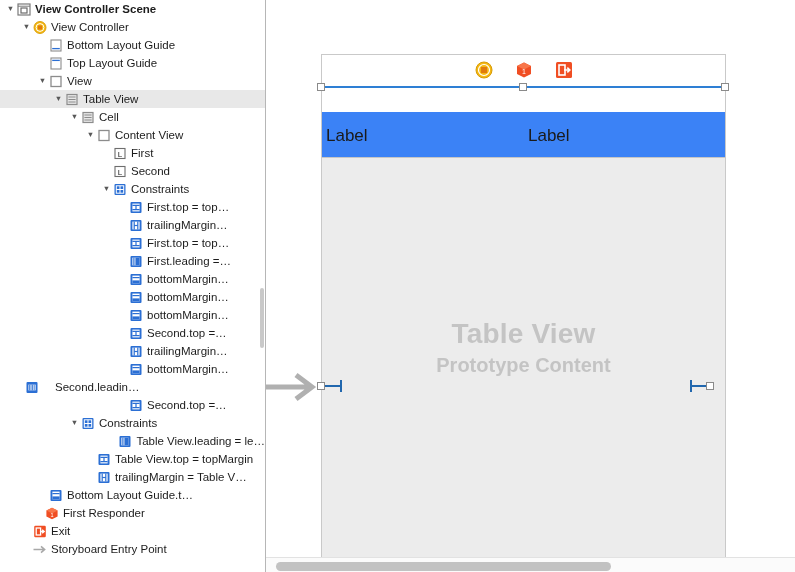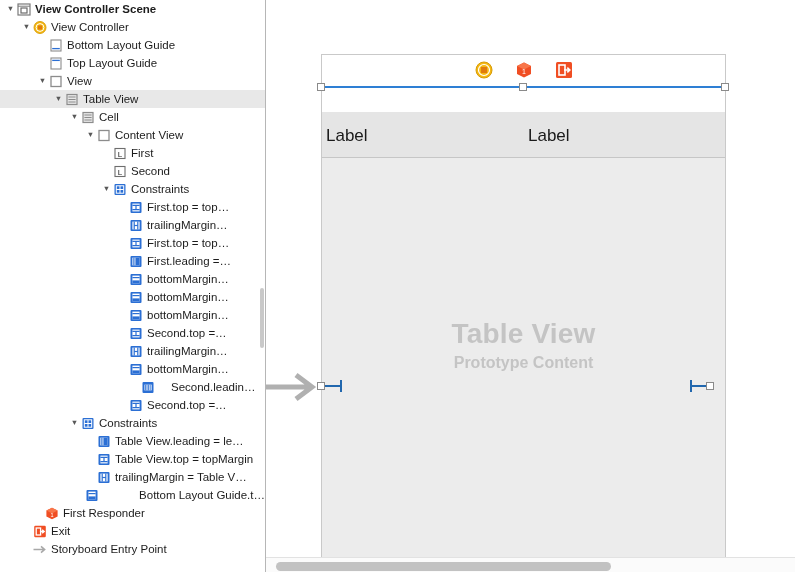--- a/index.html
+++ b/index.html
@@ -84,41 +84,41 @@
   }
   #battery::after {
     content: ""; position: absolute;
     right: -4px; top: 3px; width: 2px; height: 5px;
     background: #2b2b2b; border-radius: 0 1px 1px 0;
   }
   #cell {
     position: absolute;
     left: 56px; top: 112px;
     width: 403px; height: 46px;
-    background: #e5e5e5;
+    background: #3b82f6;
     border-bottom: 1px solid #c6c6c6;
   }
   #cell .cl {
     position: absolute; top: 14px;
     font-size: 17px; color: #1a1a1a;
   }
   #cell .cl.a { left: 4px; }
   #cell .cl.b { left: 206px; }
   #tablebody {
     position: absolute;
     left: 56px; top: 158px;
     width: 403px; height: 399px;
     background: #ececec;
   }
   #phText {
     position: absolute; left: 0; right: 0; top: 160px;
     text-align: center; color: #c4c4c4;
   }
   #phTitle { font-size: 28px; font-weight: bold; letter-spacing: .2px; }
-  #phSub { font-size: 16px; font-weight: bold; margin-top: 4px; }
+  #phSub { font-size: 20px; font-weight: bold; margin-top: 4px; }
 
   .selbar {
     position: absolute; left: 55px; top: 86px;
     width: 405px; height: 2px; background: #2e7fd4;
   }
   .handle {
     position: absolute; width: 8px; height: 8px;
     background: #ffffff; border: 1.4px solid #8a8a8a;
   }
   .cline { position: absolute; height: 2px; background: #2167ae; }
@@ -373,21 +373,21 @@
           <span class="ico">
             <svg width="14" height="13" viewBox="0 0 14 13">
         <rect x="1.5" y="1" width="11" height="11" rx="1" fill="#2b6fd4"></rect>
         <rect x="3.4" y="2.6" width="7.2" height="7.8" fill="#ffffff"></rect>
         <rect x="3.4" y="7.4" width="7.2" height="3" fill="#2b6fd4"></rect>
         <path d="M3.4 4.6 h7.2" stroke="#2b6fd4" stroke-width="1.2"></path>
       </svg>
           </span>
           <span class="lbl">bottomMargin…</span>
         </div>
-        <div class="row" style="padding-left: 116px; gap: 12px;">
+        <div class="row" style=" gap: 12px;">
           <span class="tw empty">▼</span>
           <span class="ico">
             <svg width="14" height="13" viewBox="0 0 14 13">
         <rect x="1.5" y="1" width="11" height="11" rx="1" fill="#2b6fd4"></rect>
         <rect x="3.4" y="3.6" width="7.2" height="5.8" fill="#ffffff"></rect>
         <path d="M4.4 3.6 v5.8 M6 3.6 v5.8 M7.6 3.6 v5.8 M9.2 3.6 v5.8" stroke="#2b6fd4" stroke-width="0.9"></path>
       </svg>
           </span>
           <span class="lbl">Second.leadin…</span>
         </div>
@@ -407,21 +407,21 @@
           <span class="tw">▼</span>
           <span class="ico">
             <svg width="14" height="13" viewBox="0 0 14 13">
         <rect x="1.5" y="1" width="11" height="11" rx="1" fill="#2b6fd4"></rect>
         <rect x="3.3" y="2.8" width="7.4" height="7.4" fill="none" stroke="#ffffff" stroke-width="1"></rect>
         <path d="M7 2.8 v7.4 M3.3 6.5 h7.4" stroke="#ffffff" stroke-width="1"></path>
       </svg>
           </span>
           <span class="lbl">Constraints</span>
         </div>
-        <div class="row" style="padding-left: 84px;">
+        <div class="row" style=" justify-content: flex-end;">
           <span class="tw empty">▼</span>
           <span class="ico">
             <svg width="14" height="13" viewBox="0 0 14 13">
         <rect x="1.5" y="1" width="11" height="11" rx="1" fill="#2b6fd4"></rect>
         <rect x="3.4" y="2.6" width="7.2" height="7.8" fill="#ffffff"></rect>
         <rect x="6.4" y="2.6" width="4.2" height="7.8" fill="#2b6fd4"></rect>
         <path d="M4.9 2.6 v7.8" stroke="#2b6fd4" stroke-width="1.2"></path>
       </svg>
           </span>
           <span class="lbl">Table View.leading = le…</span>
@@ -443,21 +443,21 @@
           <span class="ico">
             <svg width="14" height="13" viewBox="0 0 14 13">
         <rect x="1.5" y="1" width="11" height="11" rx="1" fill="#2b6fd4"></rect>
         <rect x="3.4" y="2.6" width="7.2" height="7.8" fill="#ffffff"></rect>
         <path d="M5.2 2.6 v7.8 M8.8 2.6 v7.8" stroke="#2b6fd4" stroke-width="1.2"></path>
         <path d="M5.2 6.5 h3.6" stroke="#2b6fd4" stroke-width="1.2"></path>
       </svg>
           </span>
           <span class="lbl">trailingMargin = Table V…</span>
         </div>
-        <div class="row" style="padding-left: 36px; justify-content: space-between;">
+        <div class="row" style="padding-left: 36px;">
           <span class="tw empty">▼</span>
           <span class="ico">
             <svg width="14" height="13" viewBox="0 0 14 13">
         <rect x="1.5" y="1" width="11" height="11" rx="1" fill="#2b6fd4"></rect>
         <rect x="3.4" y="2.6" width="7.2" height="7.8" fill="#ffffff"></rect>
         <rect x="3.4" y="7.4" width="7.2" height="3" fill="#2b6fd4"></rect>
         <path d="M3.4 4.6 h7.2" stroke="#2b6fd4" stroke-width="1.2"></path>
       </svg>
           </span>
           <span class="lbl">Bottom Layout Guide.t…</span>

